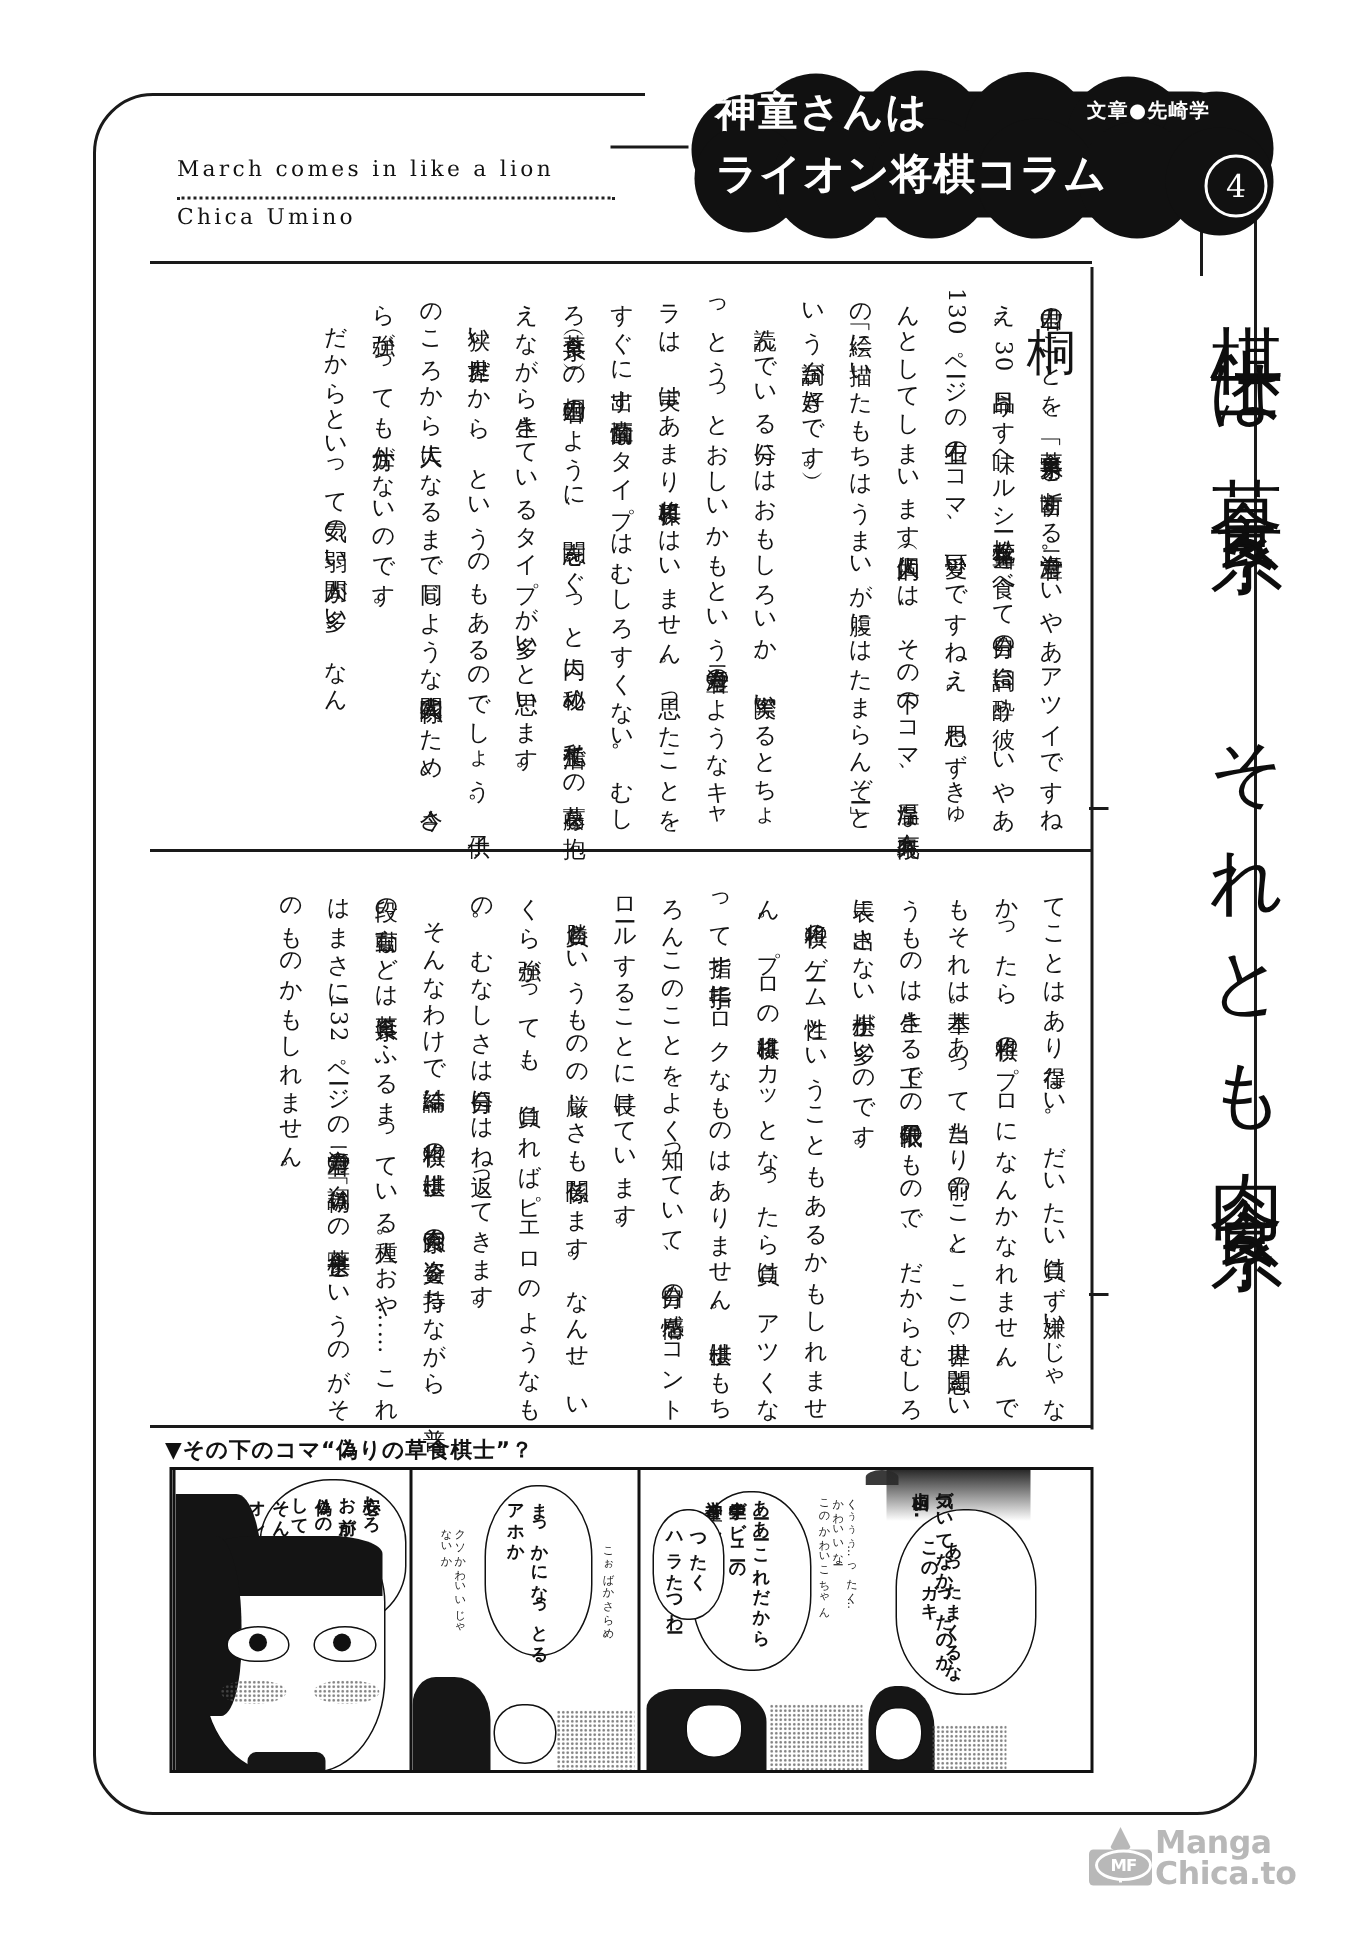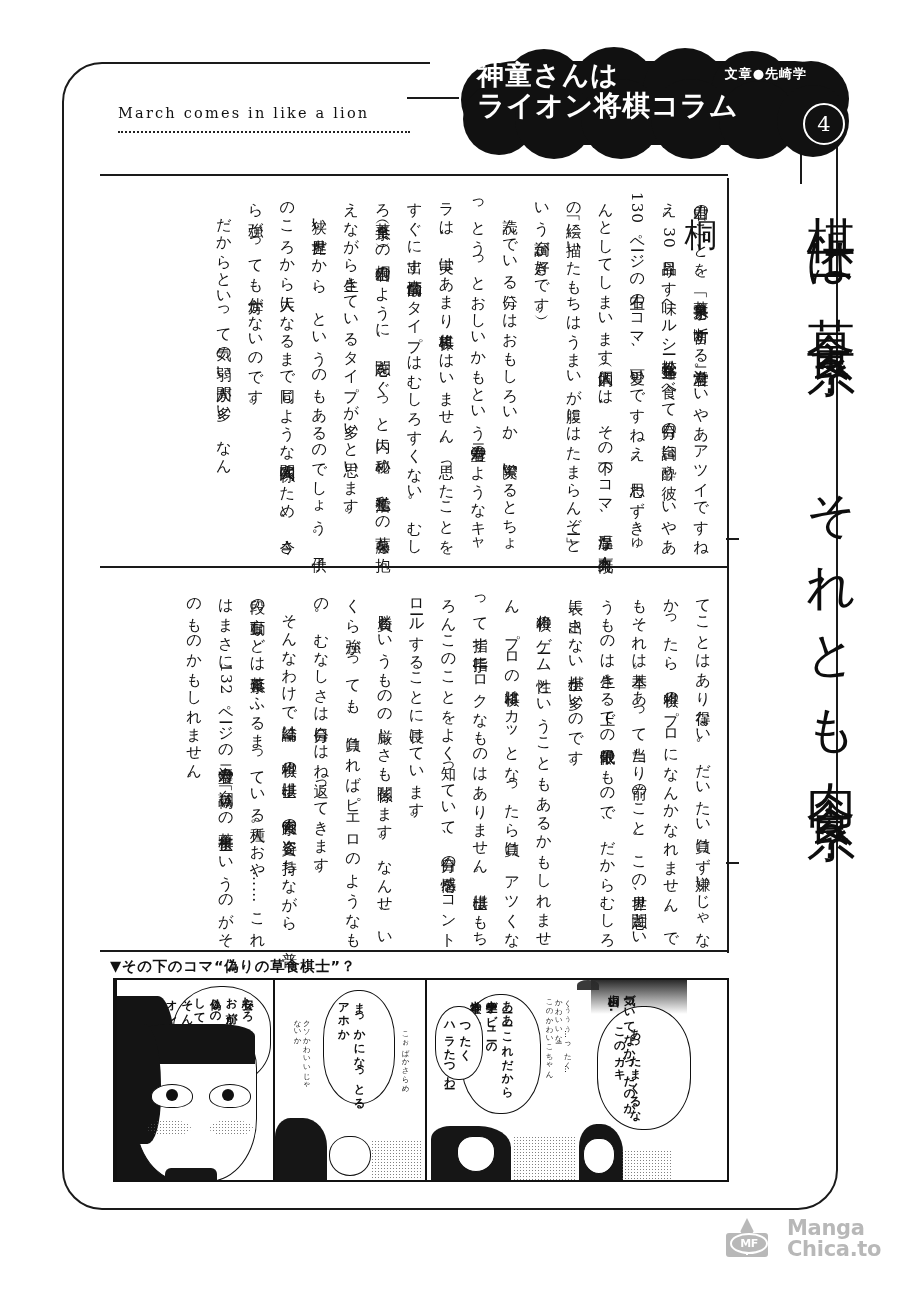--- a/index.html
+++ b/index.html
@@ -97,21 +97,21 @@
     font-weight: bold;
     letter-spacing: 1px;
     line-height: 1.05;
   }
   #blob-title-line2 {
     font-family: "DejaVu Sans", sans-serif;
     font-size: 28px;
     font-weight: bold;
     letter-spacing: 0.5px;
     line-height: 1.1;
-    margin-top: 2px;
+    margin-top: 12px;
   }
   #byline {
     position: absolute;
     right: 48px;
     top: 18px;
     z-index: 5;
     color: #ffffff;
     font-family: "DejaVu Sans", sans-serif;
     font-size: 13px;
     font-weight: bold;
@@ -337,21 +337,21 @@
     border-style: solid;
   }
 
   
   #watermark {
     position: absolute;
     left: 726px;
     top: 1218px;
     display: flex;
     align-items: center;
-    gap: 19px;
+    gap: 2px;
     opacity: 0.62;
   }
   #wm-mark {
     position: relative;
     width: 42px;
     height: 36px;
   }
   #wm-book {
     position: absolute;
     left: 0; bottom: 0;
@@ -403,20 +403,21 @@
 </style>
 </head>
 <body>
 
 <div id="page-frame"></div>
 <div id="frame-notch"></div>
 
 <div id="latin-title-block">
   <div class="latin-line" id="latin-series">March comes in like a lion</div>
   <div id="latin-dots"></div>
+  <div class="latin-line" id="latin-author">Chica Umino</div>
 </div>
 
 <div id="leader-left"></div>
 <div id="leader-down"></div>
 
 <div id="header-blob">
   <div class="core"></div>
   <div class="lobe" style="left:6px;   top:16px; width:74px;  height:74px;"></div>
   <div class="lobe" style="left:48px;  top:2px;  width:82px;  height:82px;"></div>
   <div class="lobe" style="left:116px; top:0px;  width:86px;  height:86px;"></div>

